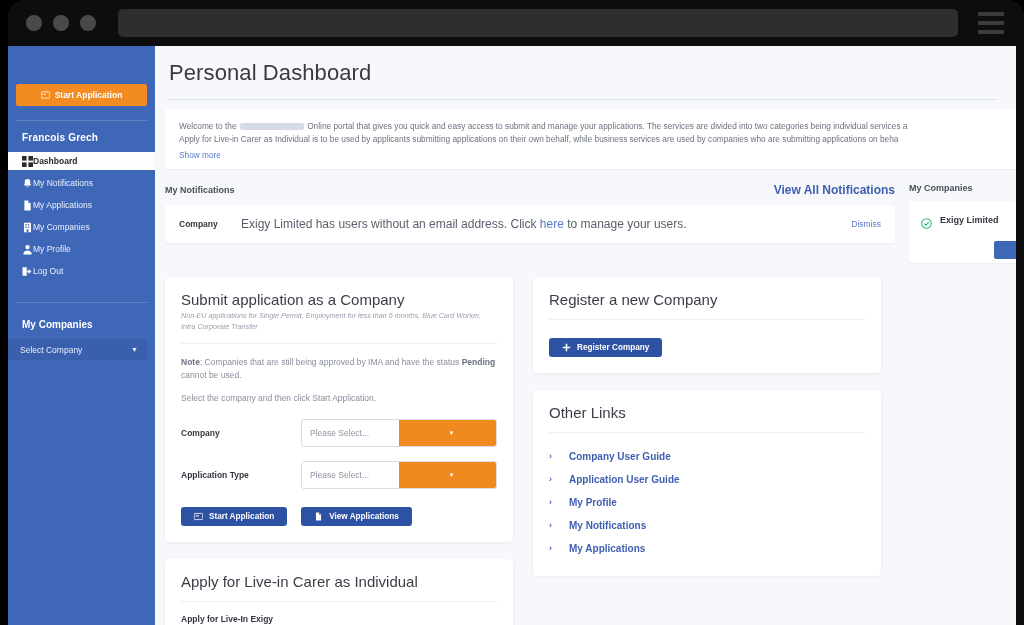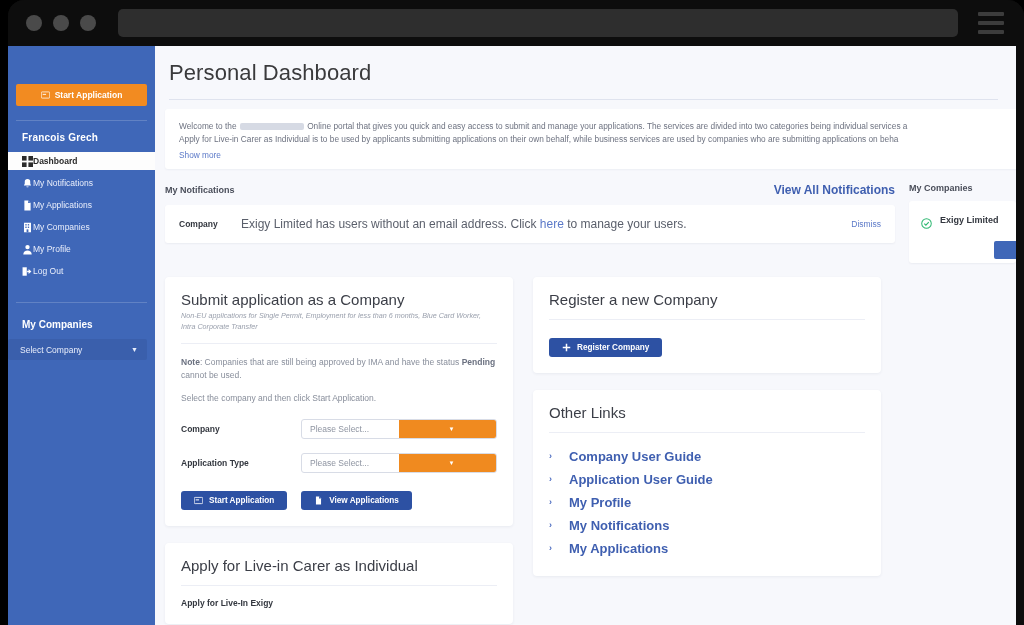--- a/index.html
+++ b/index.html
@@ -182,21 +182,21 @@
     line-height: 1.5; margin-top: 3px;
   }
   .card-rule { height: 1px; background: #eceef5; margin: 11px 0 12px 0; }
   .card-p { font-size: 8.5px; color: #888e9b; line-height: 1.55; }
   .card-p b { color: #6b7180; }
   .card-p + .card-p { margin-top: 9px; }
 
   .form-row { display: flex; align-items: center; margin-top: 14px; }
   .form-label { font-size: 8.5px; font-weight: 700; color: #33373f; width: 120px; flex: 0 0 120px; }
   .select {
-    flex: 1; height: 20px;
+    flex: 1; height: 28px;
     border: 1px solid #d8dce6; border-radius: 3px;
     background: #fff;
     display: flex; align-items: center;
     overflow: hidden; cursor: pointer;
   }
   .select span { flex: 1; font-size: 8.5px; color: #8e94a1; padding-left: 8px; }
   .select .sel-caret {
     width: 17px; height: 100%; background: #f08a1f;
     display: flex; align-items: center; justify-content: center;
     color: #fff; font-size: 6px;
@@ -210,21 +210,21 @@
     font-size: 8.2px; font-weight: 600; cursor: pointer;
   }
   .btn svg { width: 9px; height: 9px; }
 
   .links-list { margin-top: 3px; }
   .link-item {
     display: flex; align-items: center; gap: 14px;
     height: 23px; cursor: pointer;
   }
   .link-chev { color: #4d6cc0; font-size: 9px; font-weight: 700; width: 6px; }
-  .link-text { font-size: 13px; font-weight: 700; color: #3f5fb0; }
+  .link-text { font-size: 10px; font-weight: 700; color: #3f5fb0; }
 
   .small-head { font-size: 8.5px; font-weight: 700; color: #33373f; }
 </style>
 </head>
 <body>
 
 <div id="browser-frame">
 
   <div id="chrome-bar">
     <div class="dots">

